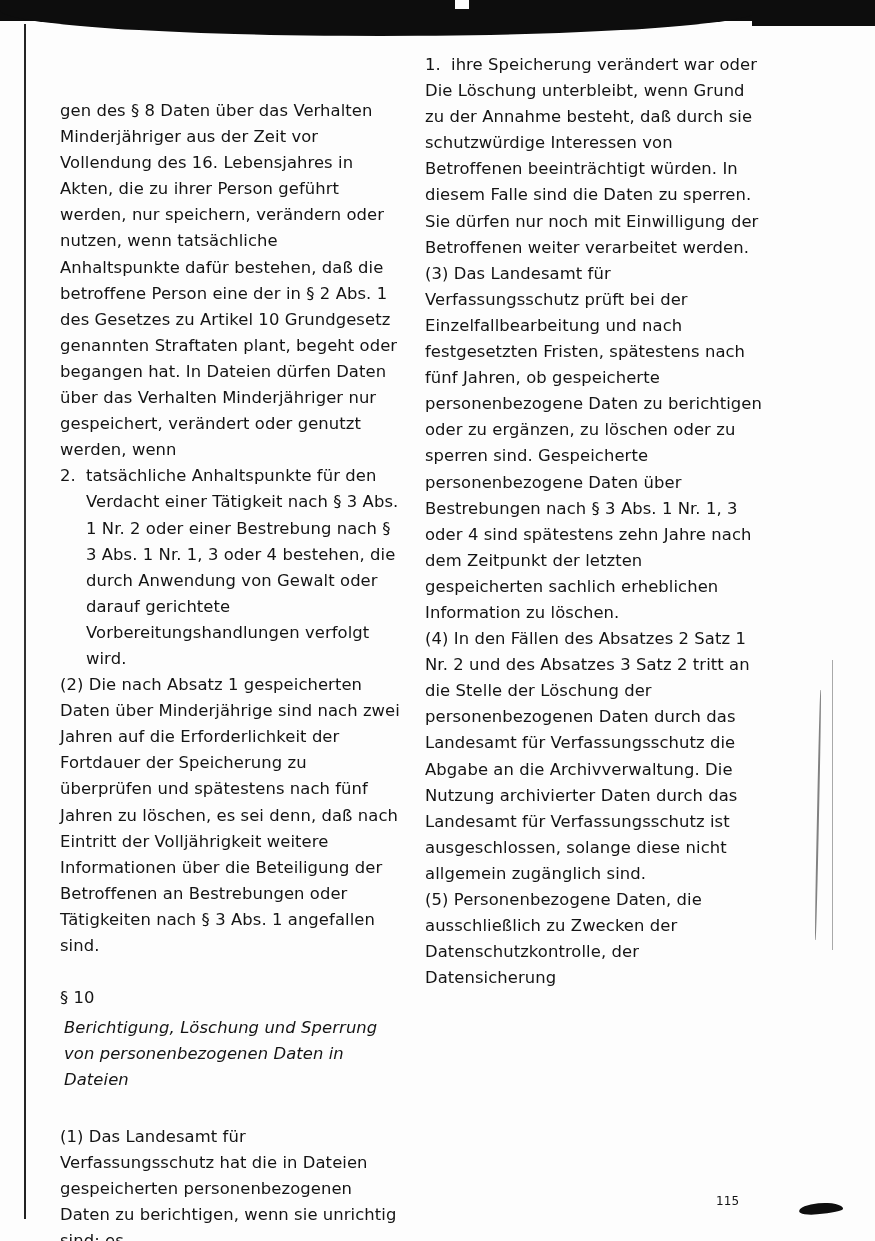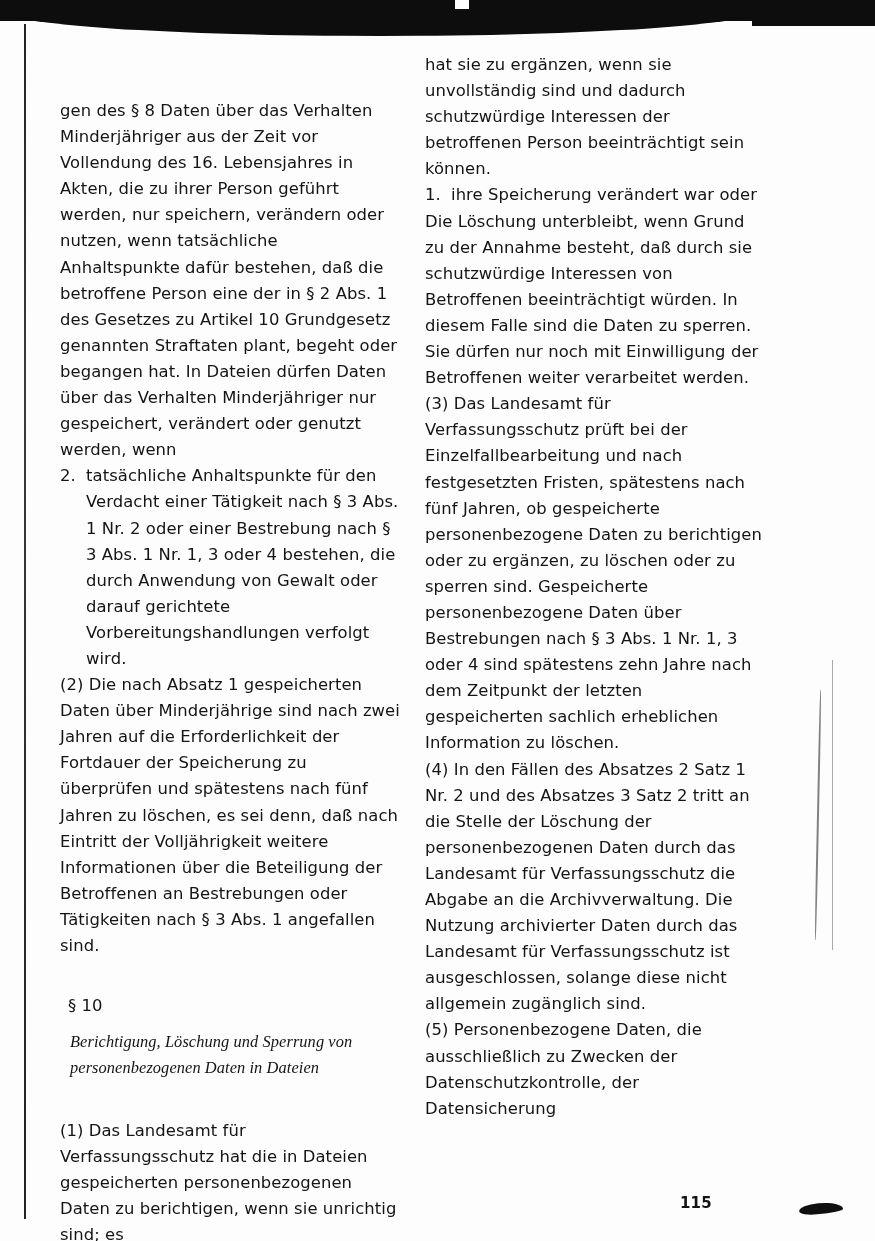--- a/index.html
+++ b/index.html
@@ -94,34 +94,33 @@
     padding-left: 26px;
     text-indent: -26px;
   }
   .list-item .marker {
     display: inline-block;
     width: 26px;
     text-indent: 0;
   }
   .spacer { height: 26.1px; }
   .heading {
-    margin: 8px;
+    margin: 0;
     font-weight: 400;
   }
   .subtitle {
-    margin: 10px;
+    margin: 4px;
     font-style: italic;
-    font-family: Liberation Serif, serif;
   }
 
   .page-number {
     position: absolute;
-    top: 1194px; left: 680px;
-    font-size: 15px;
-    font-weight: 700;
+    top: 1194px; left: 716px;
+    font-size: 12px;
+    font-weight: 400;
     letter-spacing: .01em;
   }
 </style>
 </head>
 <body>
 
 <div class="page">
 
   <div class="scan-top-band"></div>
   <div class="scan-top-curve"></div>
@@ -147,21 +146,20 @@
 
     <p class="subtitle">Berichtigung, Löschung und Sperrung von personenbezogenen Daten in Dateien</p>
 
     <div class="spacer"></div>
 
     <p class="para">(1)  Das Landesamt für Verfassungsschutz hat die in Dateien gespeicherten personenbezogenen Daten zu berichtigen, wenn sie unrichtig sind; es</p>
   </div>
 
   <div class="col col-right">
 
-    <p class="para">hat sie zu ergänzen, wenn sie unvollständig sind und dadurch schutzwürdige Interessen der betroffenen Person beeinträchtigt sein können.</p>
 
 
     <p class="list-item"><span class="marker">1.</span><span>ihre Speicherung verändert war oder</span></p>
 
 
     <p class="para">Die Löschung unterbleibt, wenn Grund zu der Annahme besteht, daß durch sie schutzwürdige Interessen von Betroffenen beeinträchtigt würden. In diesem Falle sind die Daten zu sperren. Sie dürfen nur noch mit Einwilligung der Betroffenen weiter verarbeitet werden.</p>
 
     <p class="para">(3)  Das Landesamt für Verfassungsschutz prüft bei der Einzelfallbearbeitung und nach festgesetzten Fristen, spätestens nach fünf Jahren, ob gespeicherte personenbezogene Daten zu berichtigen oder zu ergänzen, zu löschen oder zu sperren sind. Gespeicherte personenbezogene Daten über Bestrebungen nach § 3 Abs. 1 Nr. 1, 3 oder 4 sind spätestens zehn Jahre nach dem Zeitpunkt der letzten gespeicherten sachlich erheblichen Information zu löschen.</p>
 
     <p class="para">(4)  In den Fällen des Absatzes 2 Satz 1 Nr. 2 und des Absatzes 3 Satz 2 tritt an die Stelle der Löschung der personenbezogenen Daten durch das Landesamt für Verfassungsschutz die Abgabe an die Archivverwaltung. Die Nutzung archivierter Daten durch das Landesamt für Verfassungsschutz ist ausgeschlossen, solange diese nicht allgemein zugänglich sind.</p>

